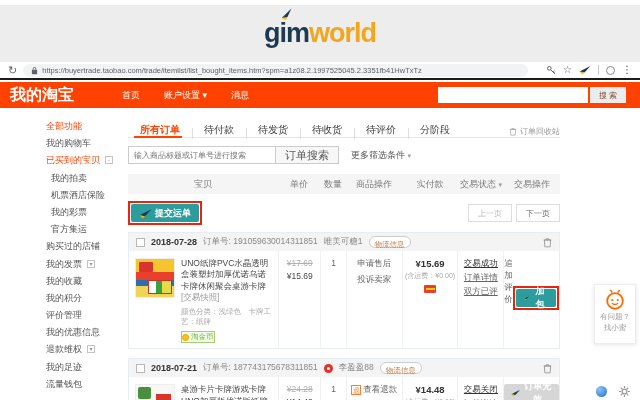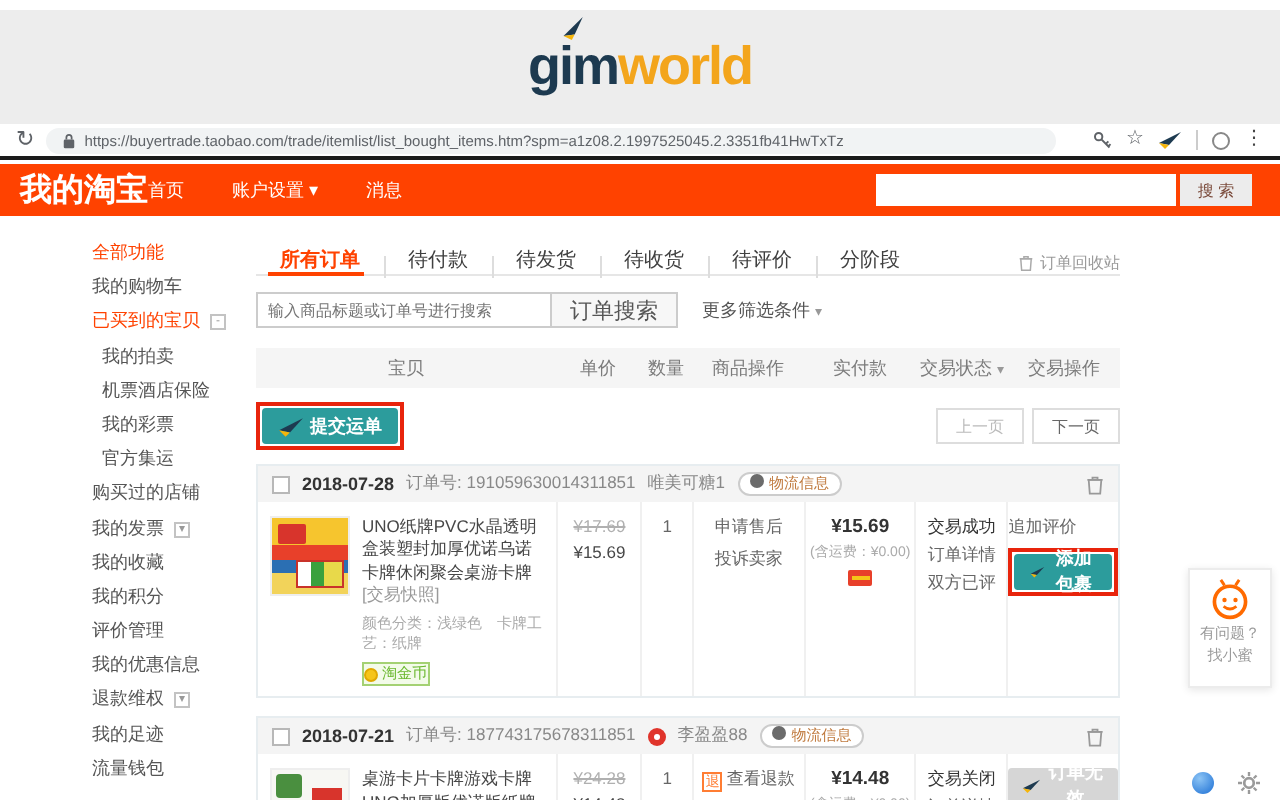--- a/index.html
+++ b/index.html
@@ -23,21 +23,21 @@
 .url { font-size:7.5px; color:#5f6368; white-space:nowrap; overflow:hidden; }
 .ab-right { margin-left:auto; display:flex; align-items:center; gap:7px; }
 .star { font-size:10px; color:#5f6368; line-height:10px; }
 .ab-sep { width:1px; height:10px; background:#ccc; }
 .ring { width:9px; height:9px; border:1.3px solid #888; border-radius:50%; }
 .dots { font-size:10px; color:#444; line-height:10px; }
 
 
 .topbar { position:absolute; left:0; top:82px; width:640px; height:26px; background:#ff4200; display:flex; align-items:center; }
 .tb-title { color:#fff; font-size:16px; font-weight:bold; margin-left:10px; }
-.tb-nav { display:flex; gap:24px; }
+.tb-nav { display:flex; gap:24px; margin-left:48px; }
 .tb-nav span { font-size:9px; color:#fff; }
 .tb-search { position:absolute; right:52px; top:5px; width:150px; height:16px; background:#fff; border:none; font-size:8px; padding:0 4px; }
 .tb-search-btn { position:absolute; right:14px; top:5px; width:36px; height:16px; background:#ececec; border:none; font-size:8px; color:#7a4a3a; }
 
 
 .sidebar { position:absolute; left:46px; top:118px; width:80px; font-size:9px; color:#555; }
 .sb-item { height:17.2px; line-height:17.2px; white-space:nowrap; cursor:pointer; }
 .sb-orange { color:#ff4200; }
 .sb-sub { padding-left:5px; }
 .sb-box { display:inline-block; width:8px; height:8px; border:1px solid #c3c3c3; color:#999;
@@ -77,21 +77,21 @@
 .pbtn.dis { color:#bbb; } .pbtn.en { color:#666; }
 
 
 .order { border:1px solid #e7edf0; margin-bottom:9px; }
 .ohead { height:18px; background:#f4f4f4; display:flex; align-items:center; gap:6px; padding:0 7px; font-size:8.5px; color:#888; }
 .chk { width:9px; height:9px; border:1px solid #b8b8b8; background:#fff; flex:none; }
 .odate { color:#333; font-weight:bold; font-size:9px; }
 .redball { width:9px; height:9px; border-radius:50%; background:#e0342b; position:relative; flex:none; }
 .redball::after { content:""; position:absolute; left:3px; top:3px; width:3px; height:3px; background:#fff; border-radius:50%; }
 .opill { display:flex; align-items:flex-start; gap:3px; border:1px solid #ccc; border-radius:8px; height:12px; padding:0 5px;
-  font-size:7.5px; color:#c07a3e; background:#fff; cursor:pointer; }
+  font-size:7.5px; color:#c07a3e; background:#fff; cursor:pointer;flex-direction:column; }
 .pill-dot { width:7px; height:7px; border-radius:50%; background:#6b6b6b; }
 .otrash { margin-left:auto; cursor:pointer; }
 
 .orow { display:flex; background:#fff; min-height:58px; font-size:8.5px; color:#666; }
 .orow .col { padding-top:7px; }
 .orow .col + .col { border-left:1px solid #f0f0f0; }
 
 .prod { display:flex; gap:6px; padding:6px 4px 4px 6px; text-align:left; }
 .pimg { width:40px; height:40px; flex:none; position:relative; border:1px solid #eee; overflow:hidden; }
 .pimg1 { background:linear-gradient(180deg,#f6c52e 0 35%, #e8402a 35% 55%, #2b6fb3 55% 72%, #f2d35a 72%); }
@@ -112,25 +112,25 @@
 
 .strike { color:#b0b0b0; text-decoration:line-through; }
 .nowprice { color:#474747; margin-top:3px; }
 .oplink { display:block; color:#666; margin-bottom:4px; cursor:pointer; }
 .refundtag { display:inline-block; width:10px; height:10px; border:1px solid #ff7d33; color:#ff7d33;
   font-size:7px; line-height:9px; text-align:center; margin-right:2px; vertical-align:-1px; }
 .paidamt { color:#333; font-weight:bold; font-size:9.5px; }
 .fee { color:#ababab; font-size:7px; margin-top:2px; }
 .cardicon { width:12px; height:8px; background:#e8402a; border-radius:1px; margin:4px auto 0; position:relative; }
 .cardicon::after { content:""; position:absolute; left:1.5px; top:2.5px; width:9px; height:2px; background:#f5c518; }
-.stline { display:block; margin-bottom:2px; cursor:pointer; }
+.stline { display:block; margin-bottom:2px; cursor:pointer;text-decoration:underline; }
 .stmain { color:#333; }
 .btn-grey { display:flex; align-items:center; gap:3px; background:#d6d6d6; color:#fff;
   font-size:9px; font-weight:bold; height:18px; padding:0 7px; border:none; border-radius:2px; cursor:pointer; }
-.actwrap { display:flex; flex-direction:column; align-items:flex-start; }
+.actwrap { display:flex; flex-direction:row; align-items:flex-end; }
 
 
 .helper { position:absolute; right:4px; top:284px; width:42px; height:60px; background:#fff; border:1px solid #ececec;
   box-shadow:0 1px 4px rgba(0,0,0,.10); text-align:center; padding-top:4px; font-size:7.5px; color:#9a9a9a; line-height:1.5; cursor:pointer; }
 .float-icons { position:absolute; right:10px; bottom:3px; display:flex; align-items:center; gap:12px; }
 .bluedot { width:11px; height:11px; border-radius:50%; background:radial-gradient(circle at 35% 30%, #8cc4f5, #1c6fd4); cursor:pointer; }
 svg { display:block; }
 </style>
 </head>
 <body>

